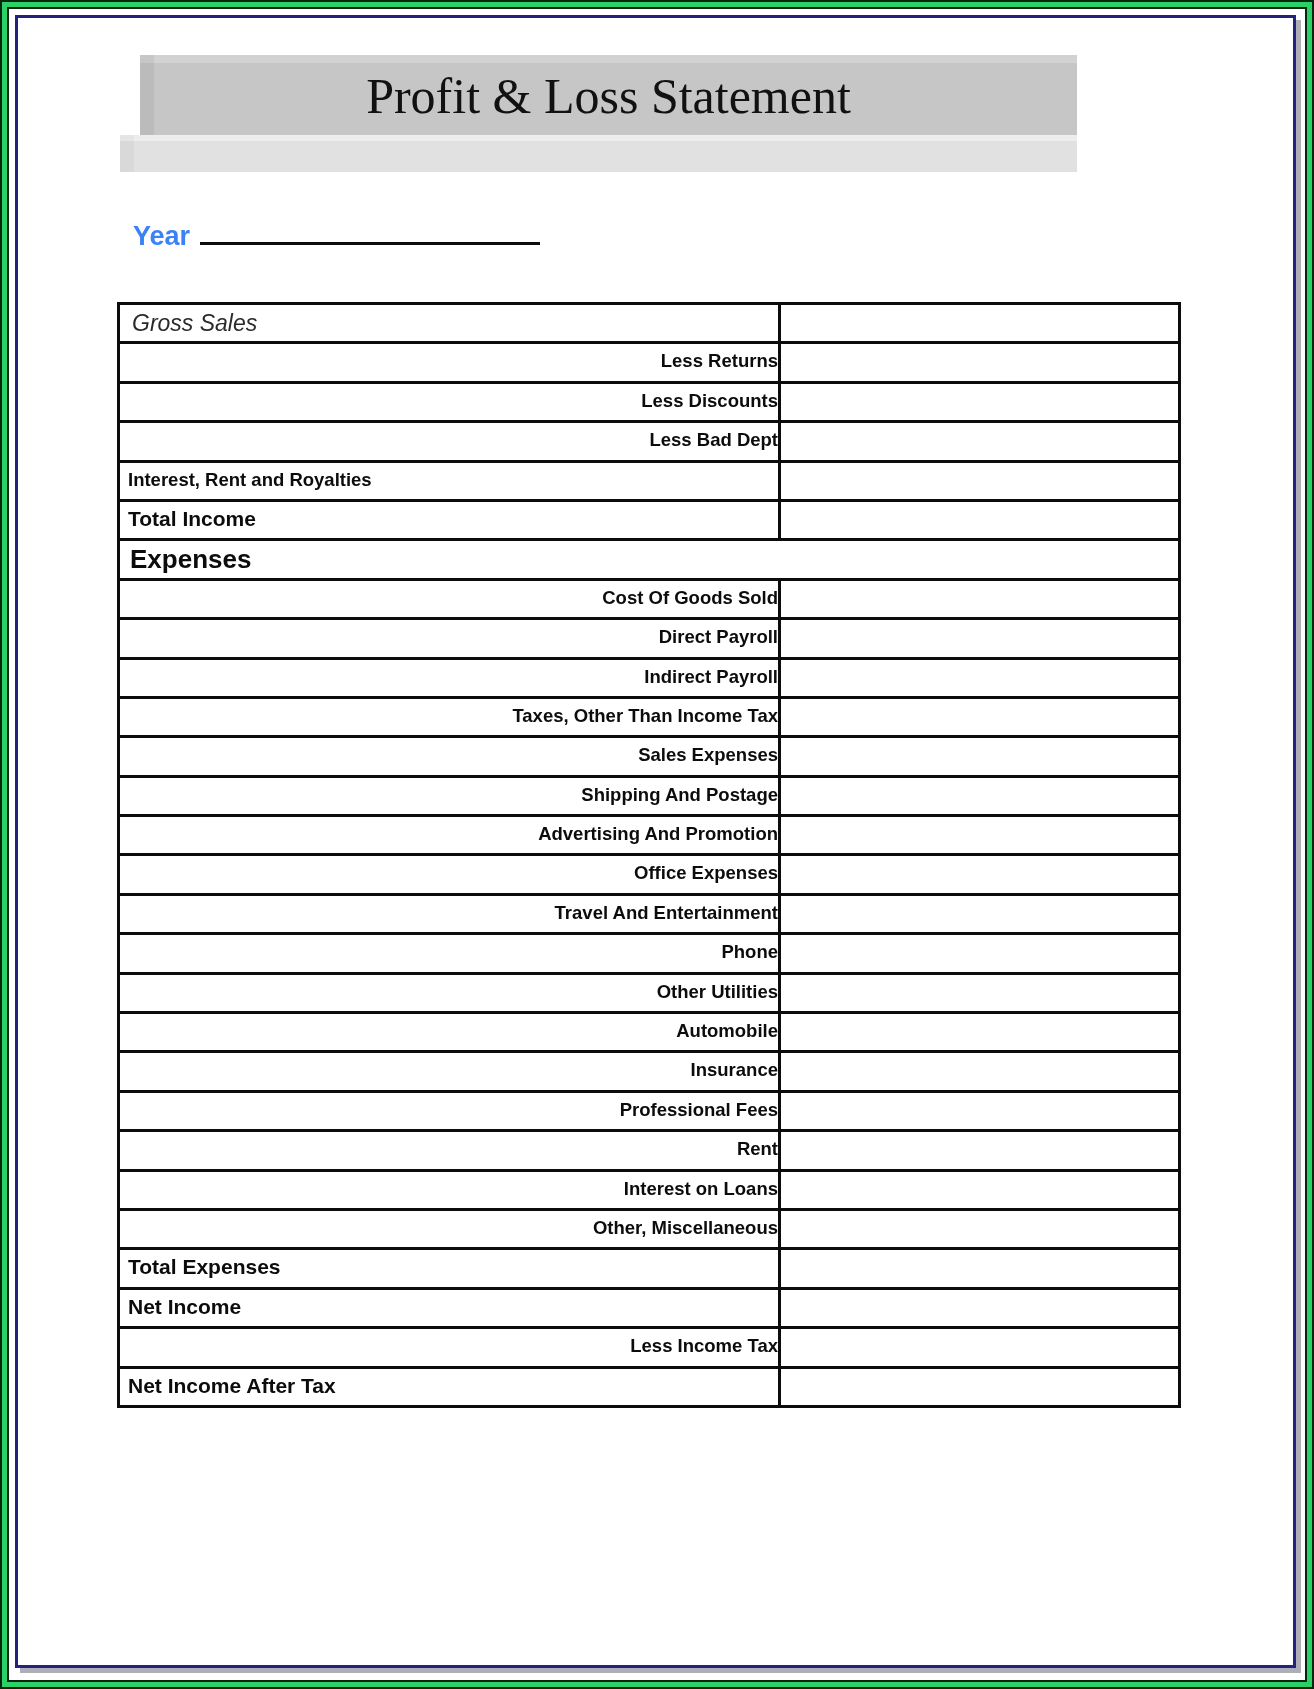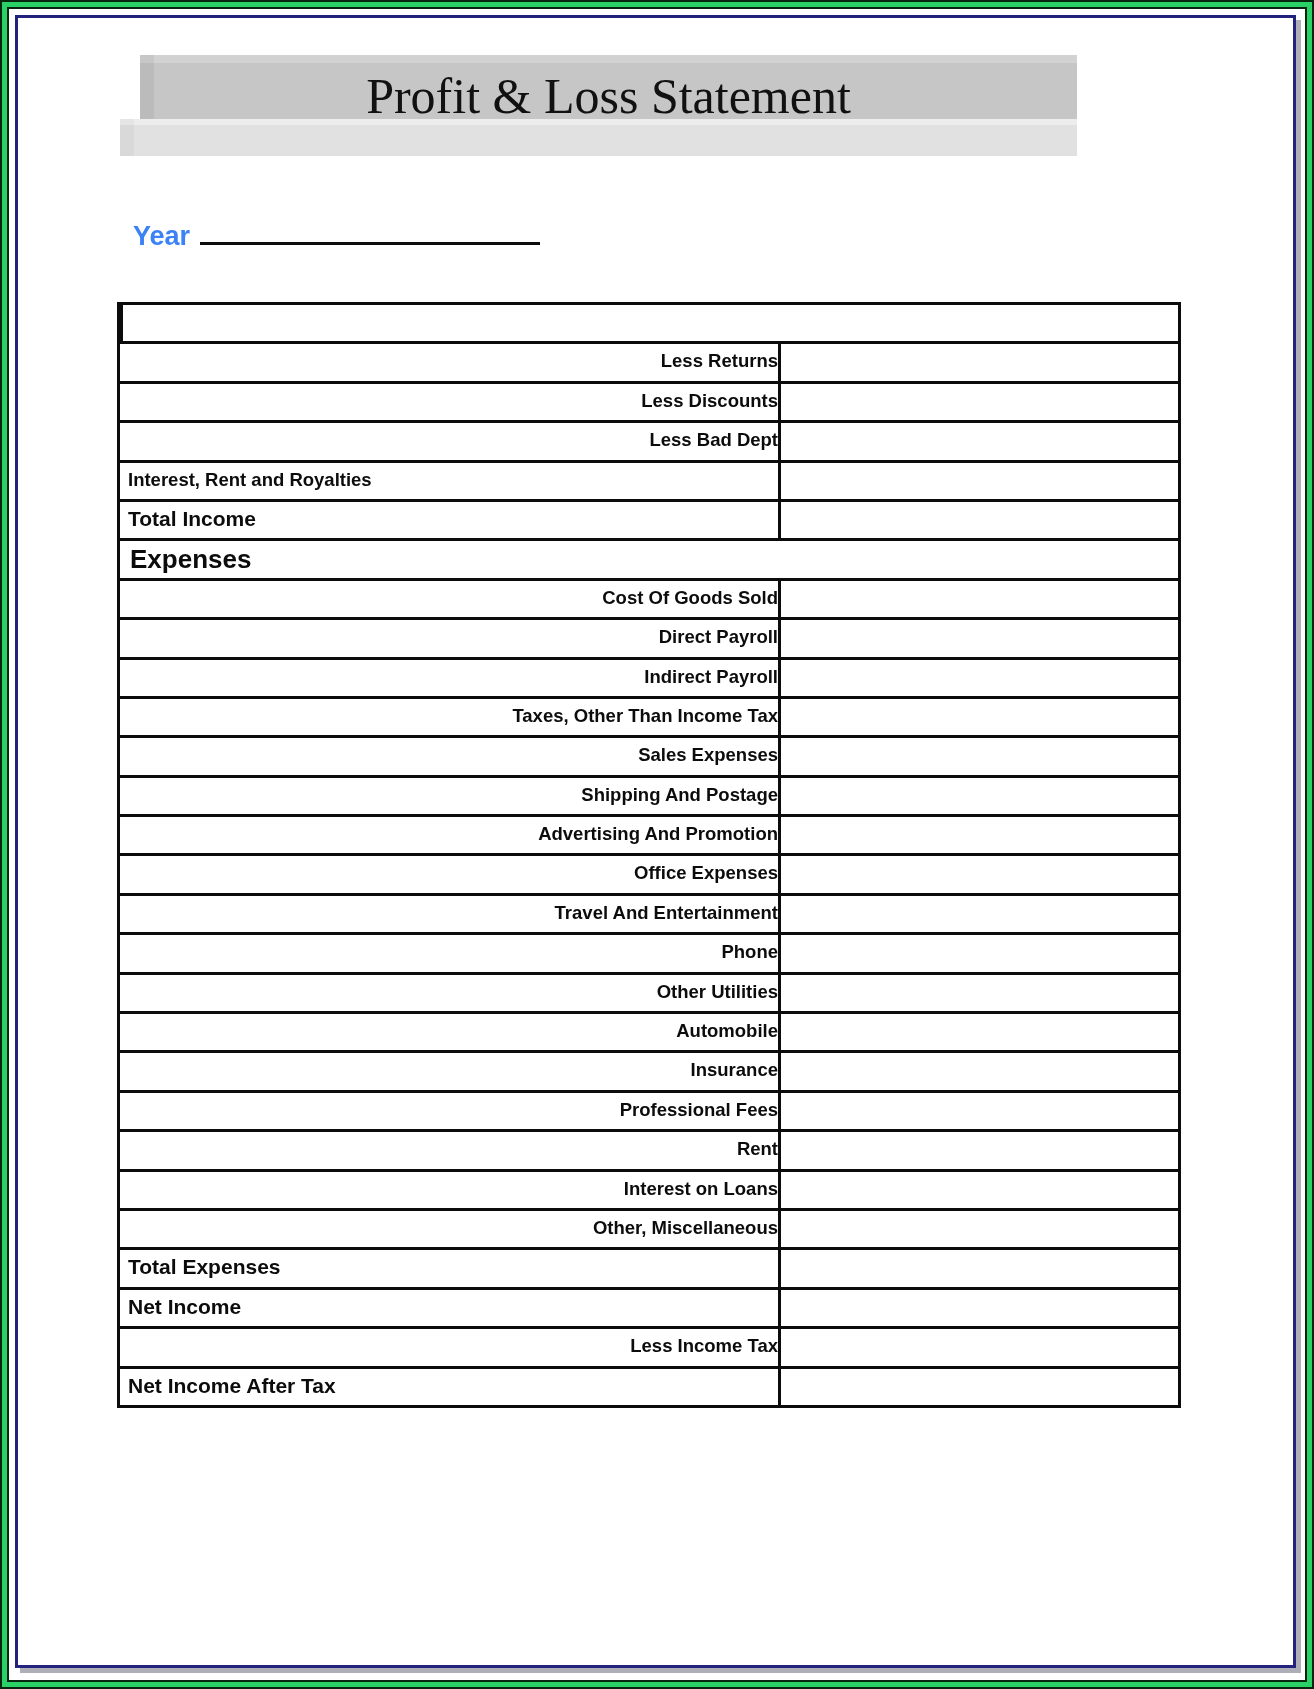--- a/index.html
+++ b/index.html
@@ -22,21 +22,21 @@
   .navy-frame{
     position:absolute;left:15px;top:15px;width:1281px;height:1653px;
     box-sizing:border-box;
     border:3px solid var(--frame-navy,#23237d);
     box-shadow:5px 5px 0 var(--frame-shadow,#aeaeb6);
     background:#ffffff;
   }
   
   .banner{position:absolute;left:120px;top:55px;width:957px;}
   .banner-main{
-    height:64px;
+    height:80px;
     background:linear-gradient(to bottom,#d2d2d2 0 8px,var(--banner-gray,#c6c6c6) 8px);
     box-shadow:inset 14px 0 0 rgba(0,0,0,0.05);
     text-align:center;
     margin-left:20px;
   }
   .banner-light{
     height:37px;
     background:linear-gradient(to bottom,#ededed 0 6px,var(--banner-light,#e1e1e1) 6px);
     box-shadow:inset 14px 0 0 rgba(0,0,0,0.03);
   }
@@ -89,20 +89,23 @@
     <div class="banner-light"></div>
   </div>
 
   <div class="year-line">
     <span class="year-label">Year</span><span class="year-blank"></span>
   </div>
 
   <div class="pl-table" id="pl-table">
 
   <div class="row italic">
+    <div class="cell label-cell">
+      <span class="label-text">Gross Sales</span>
+    </div>
     <div class="cell value-cell"></div>
   </div>
 
   <div class="row indent">
     <div class="cell label-cell">
       <span class="label-text">Less Returns</span>
     </div>
     <div class="cell value-cell"></div>
   </div>
 

